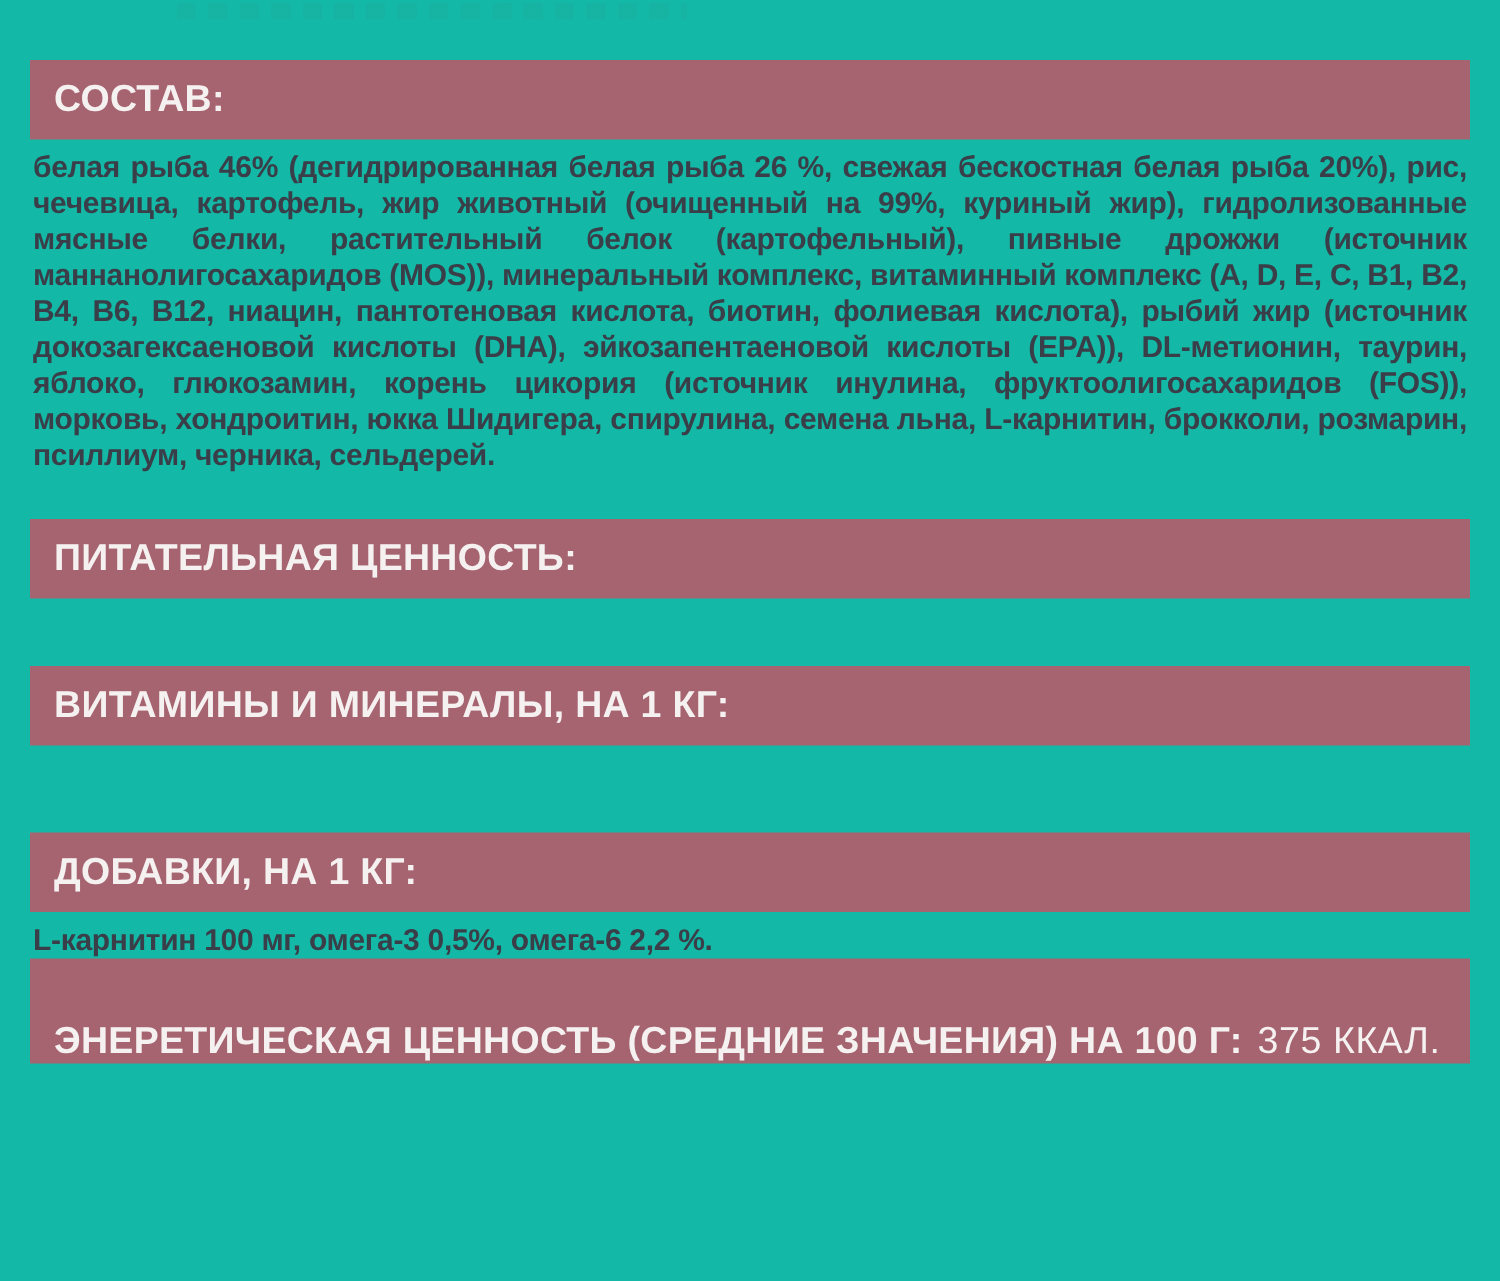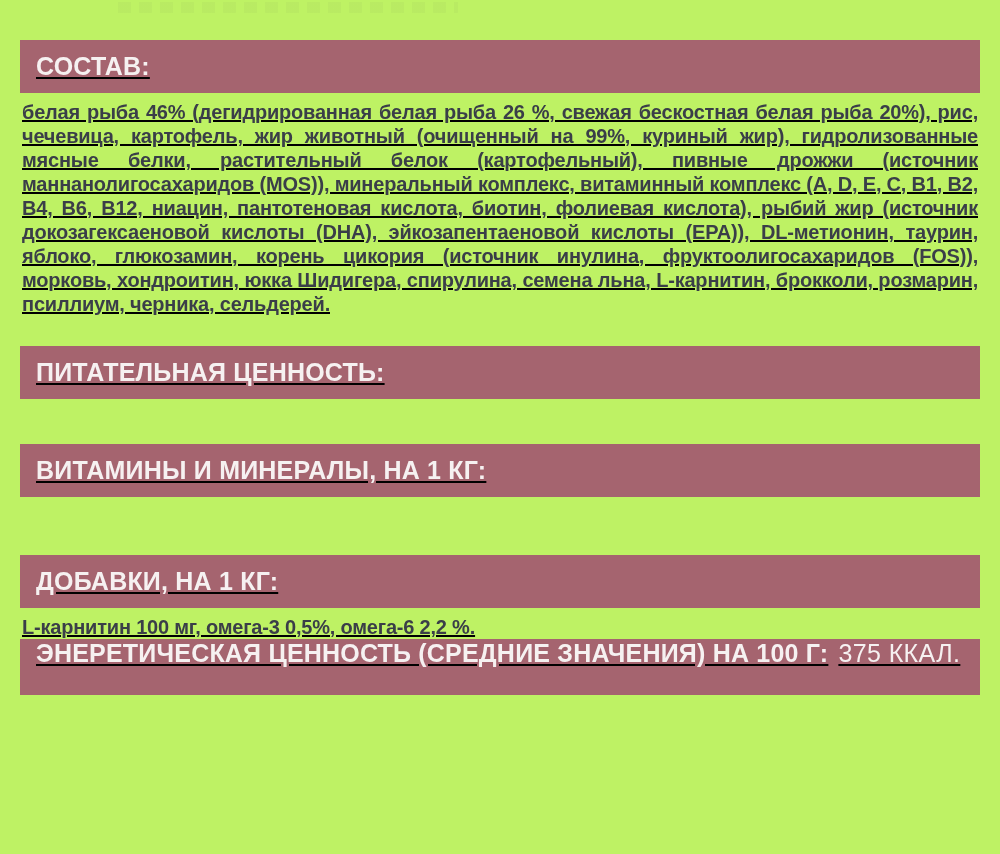--- a/index.html
+++ b/index.html
@@ -5,23 +5,22 @@
   html, body {
     margin: 0;
     padding: 0;
     background: #ffffff;
     font-family: "Liberation Sans", sans-serif;
   }
   .sheet {
     position: relative;
     width: 1000px;
     height: 854px;
-    background: #bef264;
+    background: #14b8a6;
     overflow: hidden;
-    text-decoration: underline;
     --accent: #a5646f;
     --bar-text: #f6f1f1;
     --body-text: #3a3e48;
   }
   
   .artifact {
     position: absolute;
     top: 2px;
     left: 118px;
     width: 340px;
@@ -57,23 +56,23 @@
     text-align: justify;
     margin: 7px 2px 0 2px;
   }
   .sec-composition .bar { margin-top: 40px; }
   .sec-composition { margin-bottom: 30px; }
   .sec-nutrition   { margin-bottom: 45px; }
   .sec-vitamins    { margin-bottom: 58px; }
   .sec-additives   { }
   .energy-bar {
     background: var(--accent);
-    height: 56px;
+    height: 70px;
     display: flex;
-    align-items: flex-start;
+    align-items: flex-end;
     padding: 0 16px;
     box-sizing: border-box;
     white-space: nowrap;
   }
   .energy-label {
     color: var(--bar-text);
     font-size: 25px;
     font-weight: 700;
     letter-spacing: 0.2px;
     margin-right: 10px;

